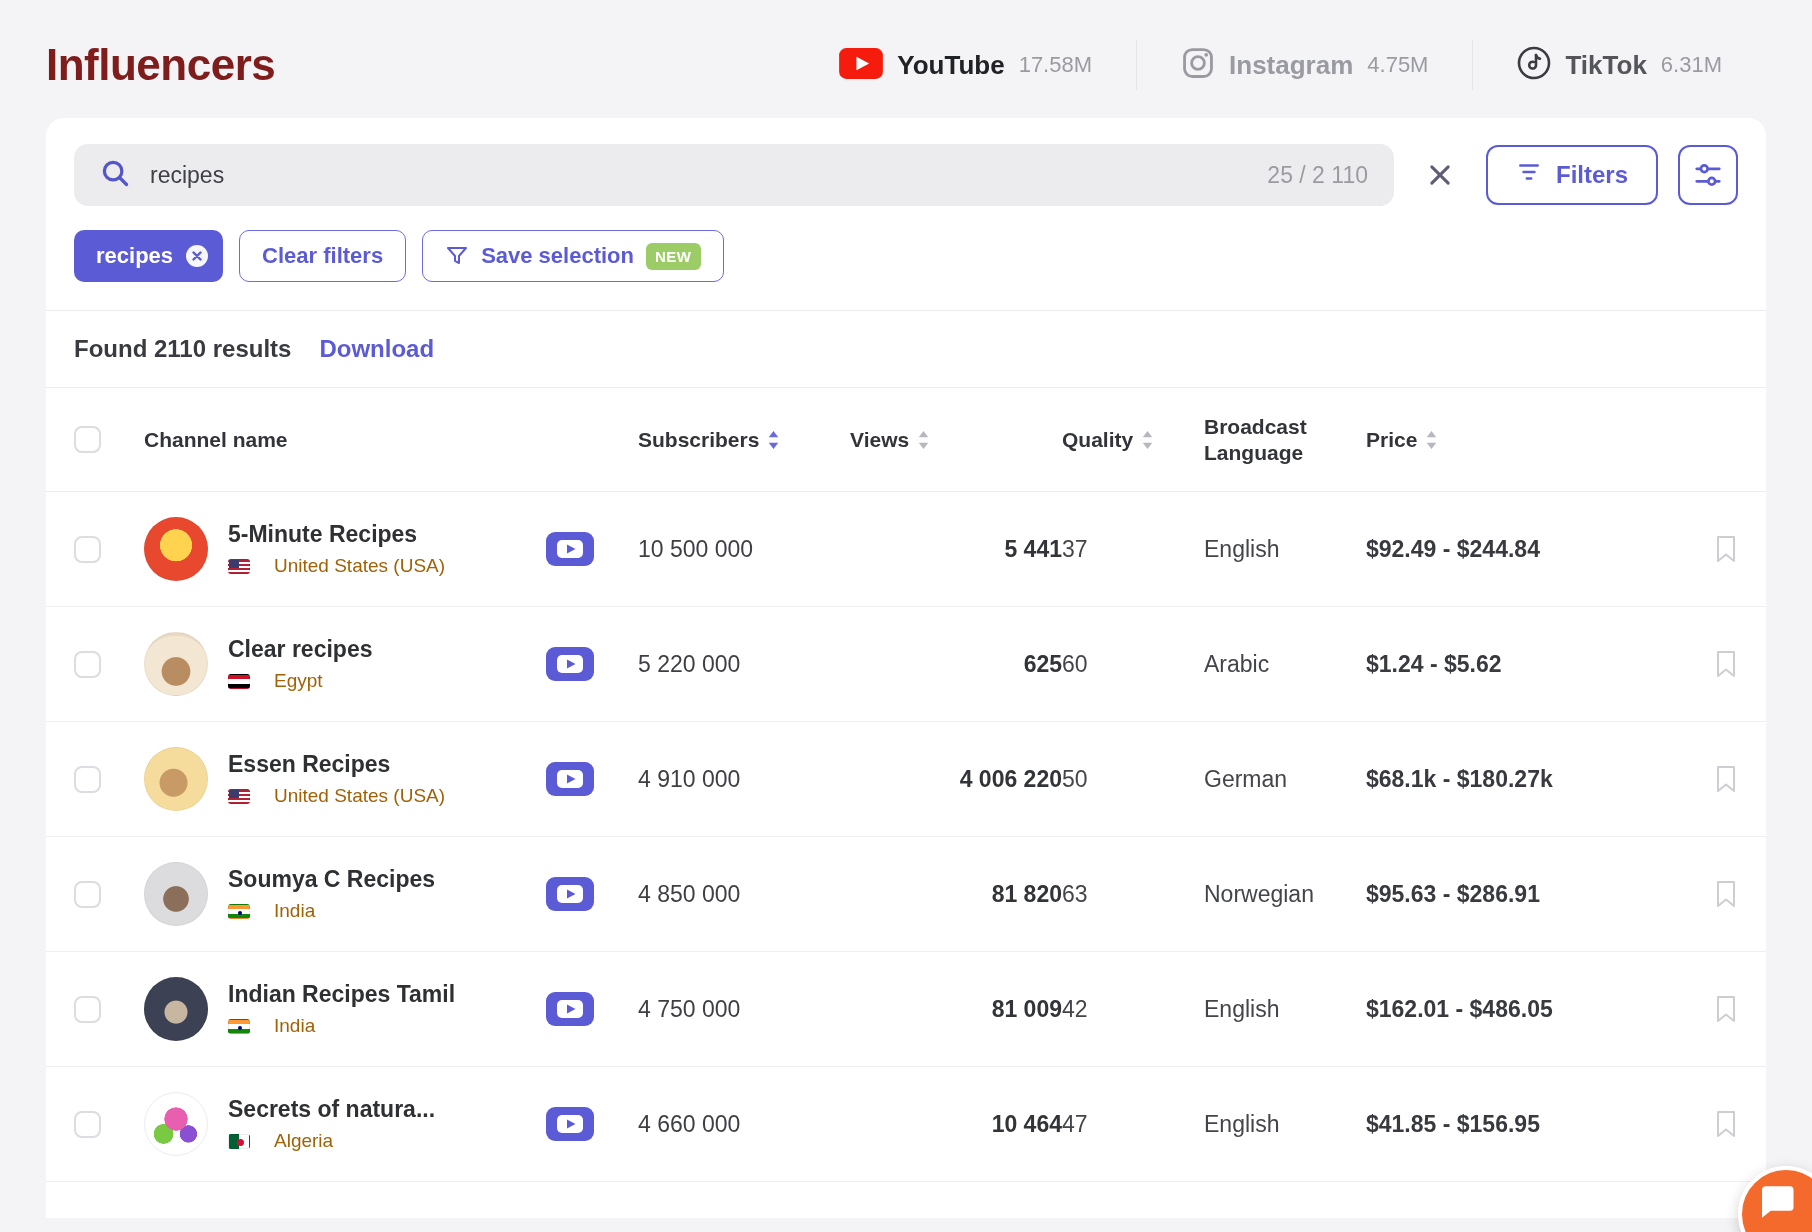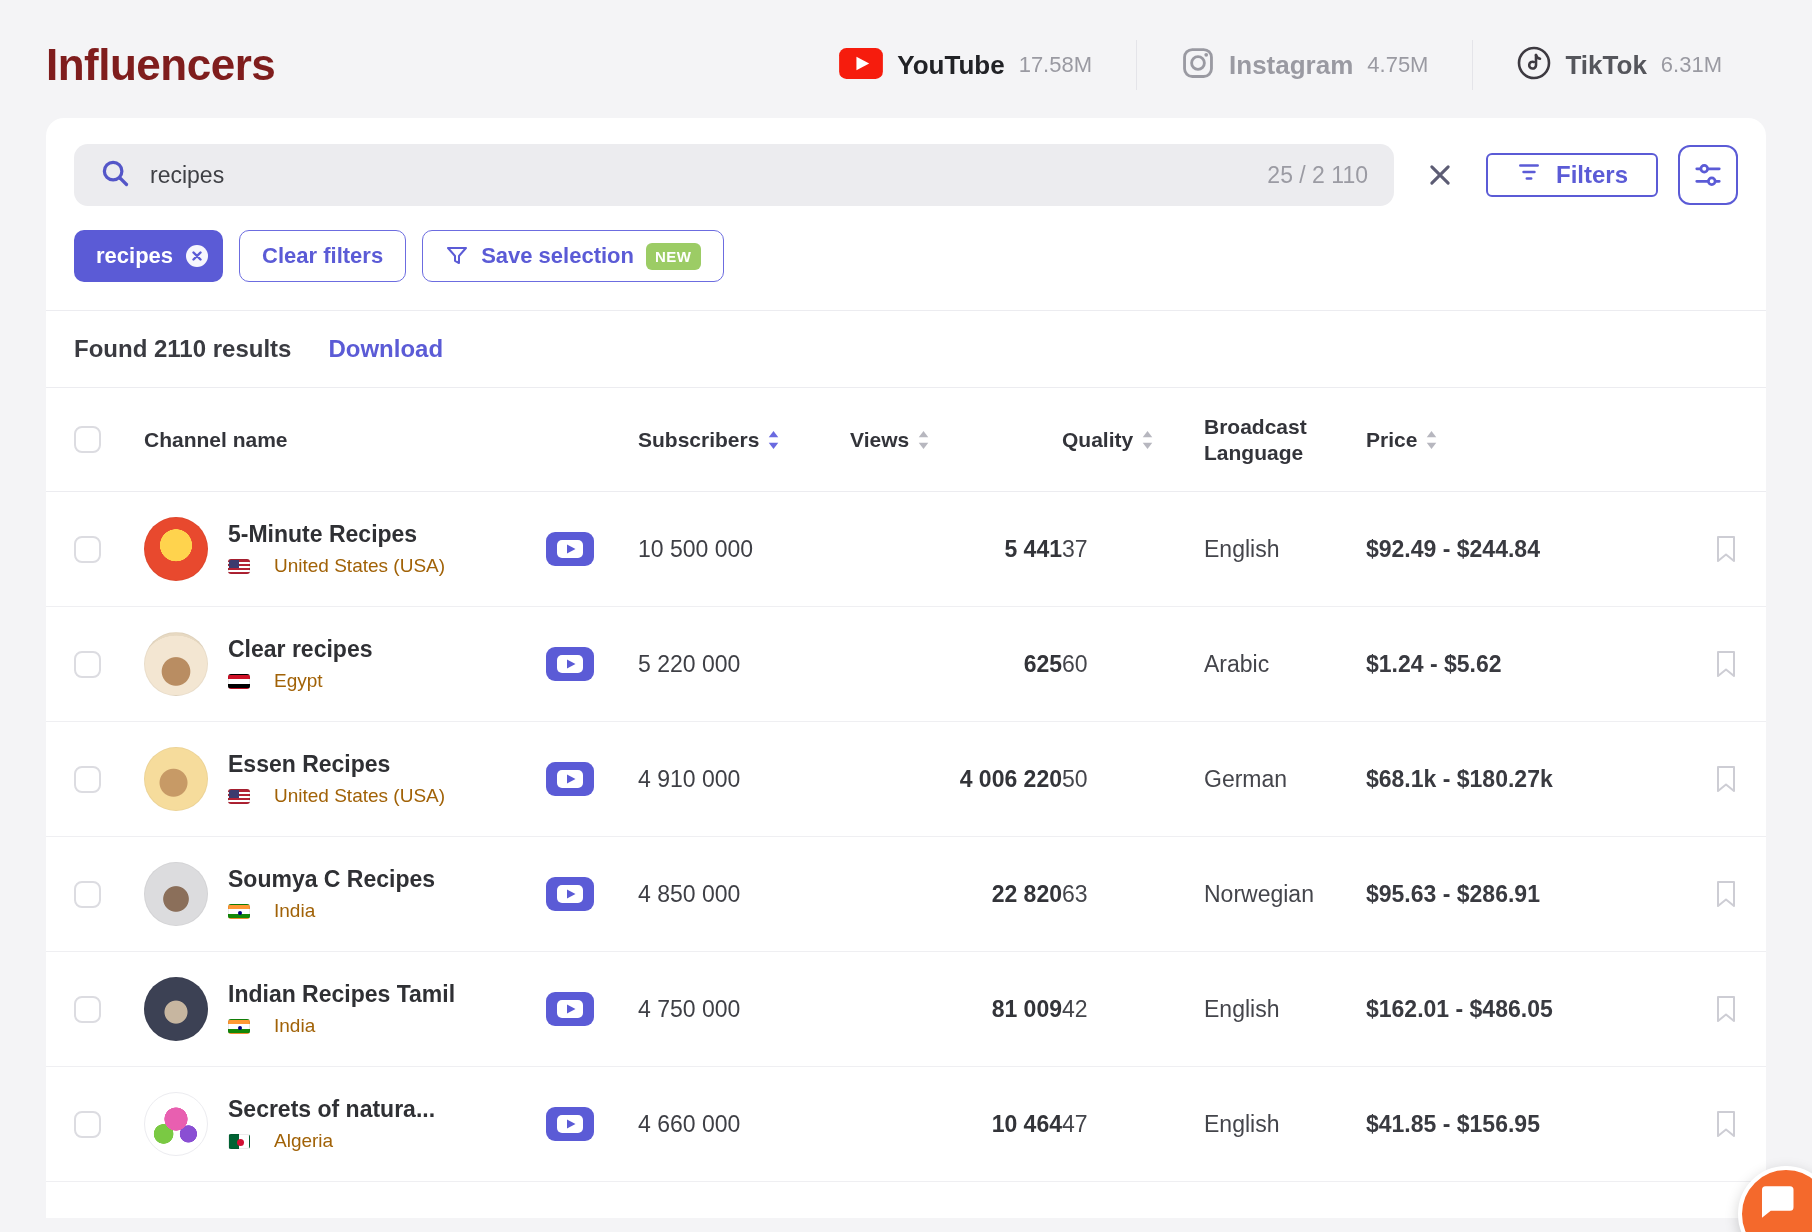--- a/index.html
+++ b/index.html
@@ -40,22 +40,22 @@
     flex:1; display:flex; align-items:center; gap:20px;
     background:#ececef; border-radius:14px; height:62px; padding:0 26px;
   }
   .search-box input {
     flex:1; border:none; outline:none; background:transparent;
     font-family:"Liberation Sans",sans-serif; font-size:23px; color:#3f4045;
   }
   .search-counter { font-size:23px; color:#9b9ba3; white-space:nowrap; }
   .x-btn { padding: 6px 12px; cursor:pointer; display:flex; align-items:center; }
   .filters-btn {
-    display:flex; align-items:center; gap:14px; height:44px; padding:0 28px;
-    border:2px solid #5b5bd6; border-radius:6px; background:#fff;
+    display:flex; align-items:center; gap:14px; height:60px; padding:0 28px;
+    border:2px solid #5b5bd6; border-radius:12px; background:#fff;
     color:#5b5bd6; font-size:24px; font-weight:700; cursor:pointer;
   }
   .tune-btn {
     width:60px; height:60px; border:2px solid #5b5bd6; border-radius:12px;
     background:#fff; display:grid; place-items:center; cursor:pointer;
   }
 
   
   .chips-row { display:flex; align-items:center; gap:16px; padding: 4px 28px 28px 28px; }
   .chip {
@@ -67,21 +67,21 @@
     border:1.5px solid #6c6ce0; border-radius:10px; background:#fff;
     color:#5b5bd6; font-size:22px; font-weight:600; cursor:pointer;
   }
   .new-badge {
     background:#9ccc65; color:#fff; font-size:15px; font-weight:700;
     padding:5px 9px; border-radius:6px; letter-spacing:0.5px;
   }
 
   
   .results-row {
-    display:flex; align-items:center; gap:37px;
+    display:flex; align-items:center; gap:28px;
     border-top:1px solid #ececf0; padding: 24px 28px;
   }
   .found-text { font-size:24px; font-weight:700; color:#3a3b41; }
   .download-link { font-size:24px; font-weight:600; color:#5b5bd6; cursor:pointer; }
 
   
   .grid {
     display:grid;
     grid-template-columns: 70px minmax(0,1fr) 92px 212px 212px 142px 162px 316px 56px;
     align-items:center; padding: 0 28px;
@@ -400,21 +400,21 @@
       </div>
     </div>
     <div class="play-badge">
       <svg viewBox="0 0 48 34" width="48" height="34">
           <rect width="48" height="34" rx="9" fill="#5b5bd6"></rect>
           <rect x="11" y="8" width="26" height="18" rx="5" fill="#fff"></rect>
           <path d="M21 12.5l8.5 4.5-8.5 4.5z" fill="#5b5bd6"></path>
         </svg>
     </div>
     <div class="cell-subs">4 850 000</div>
-    <div class="cell-views">22 820</div>
+    <div class="cell-views">81 820</div>
     <div class="cell-quality">63</div>
     <div class="cell-lang">Norwegian</div>
     <div class="cell-price">$95.63 - $286.91</div>
     <div class="bookmark">
       <svg viewBox="0 0 24 28" width="24" height="28" fill="none" stroke="#cdcdd4" stroke-width="2" stroke-linejoin="round">
           <path d="M4 2h16v24l-8-6.5L4 26z"></path>
         </svg>
     </div>
   </div>
 

